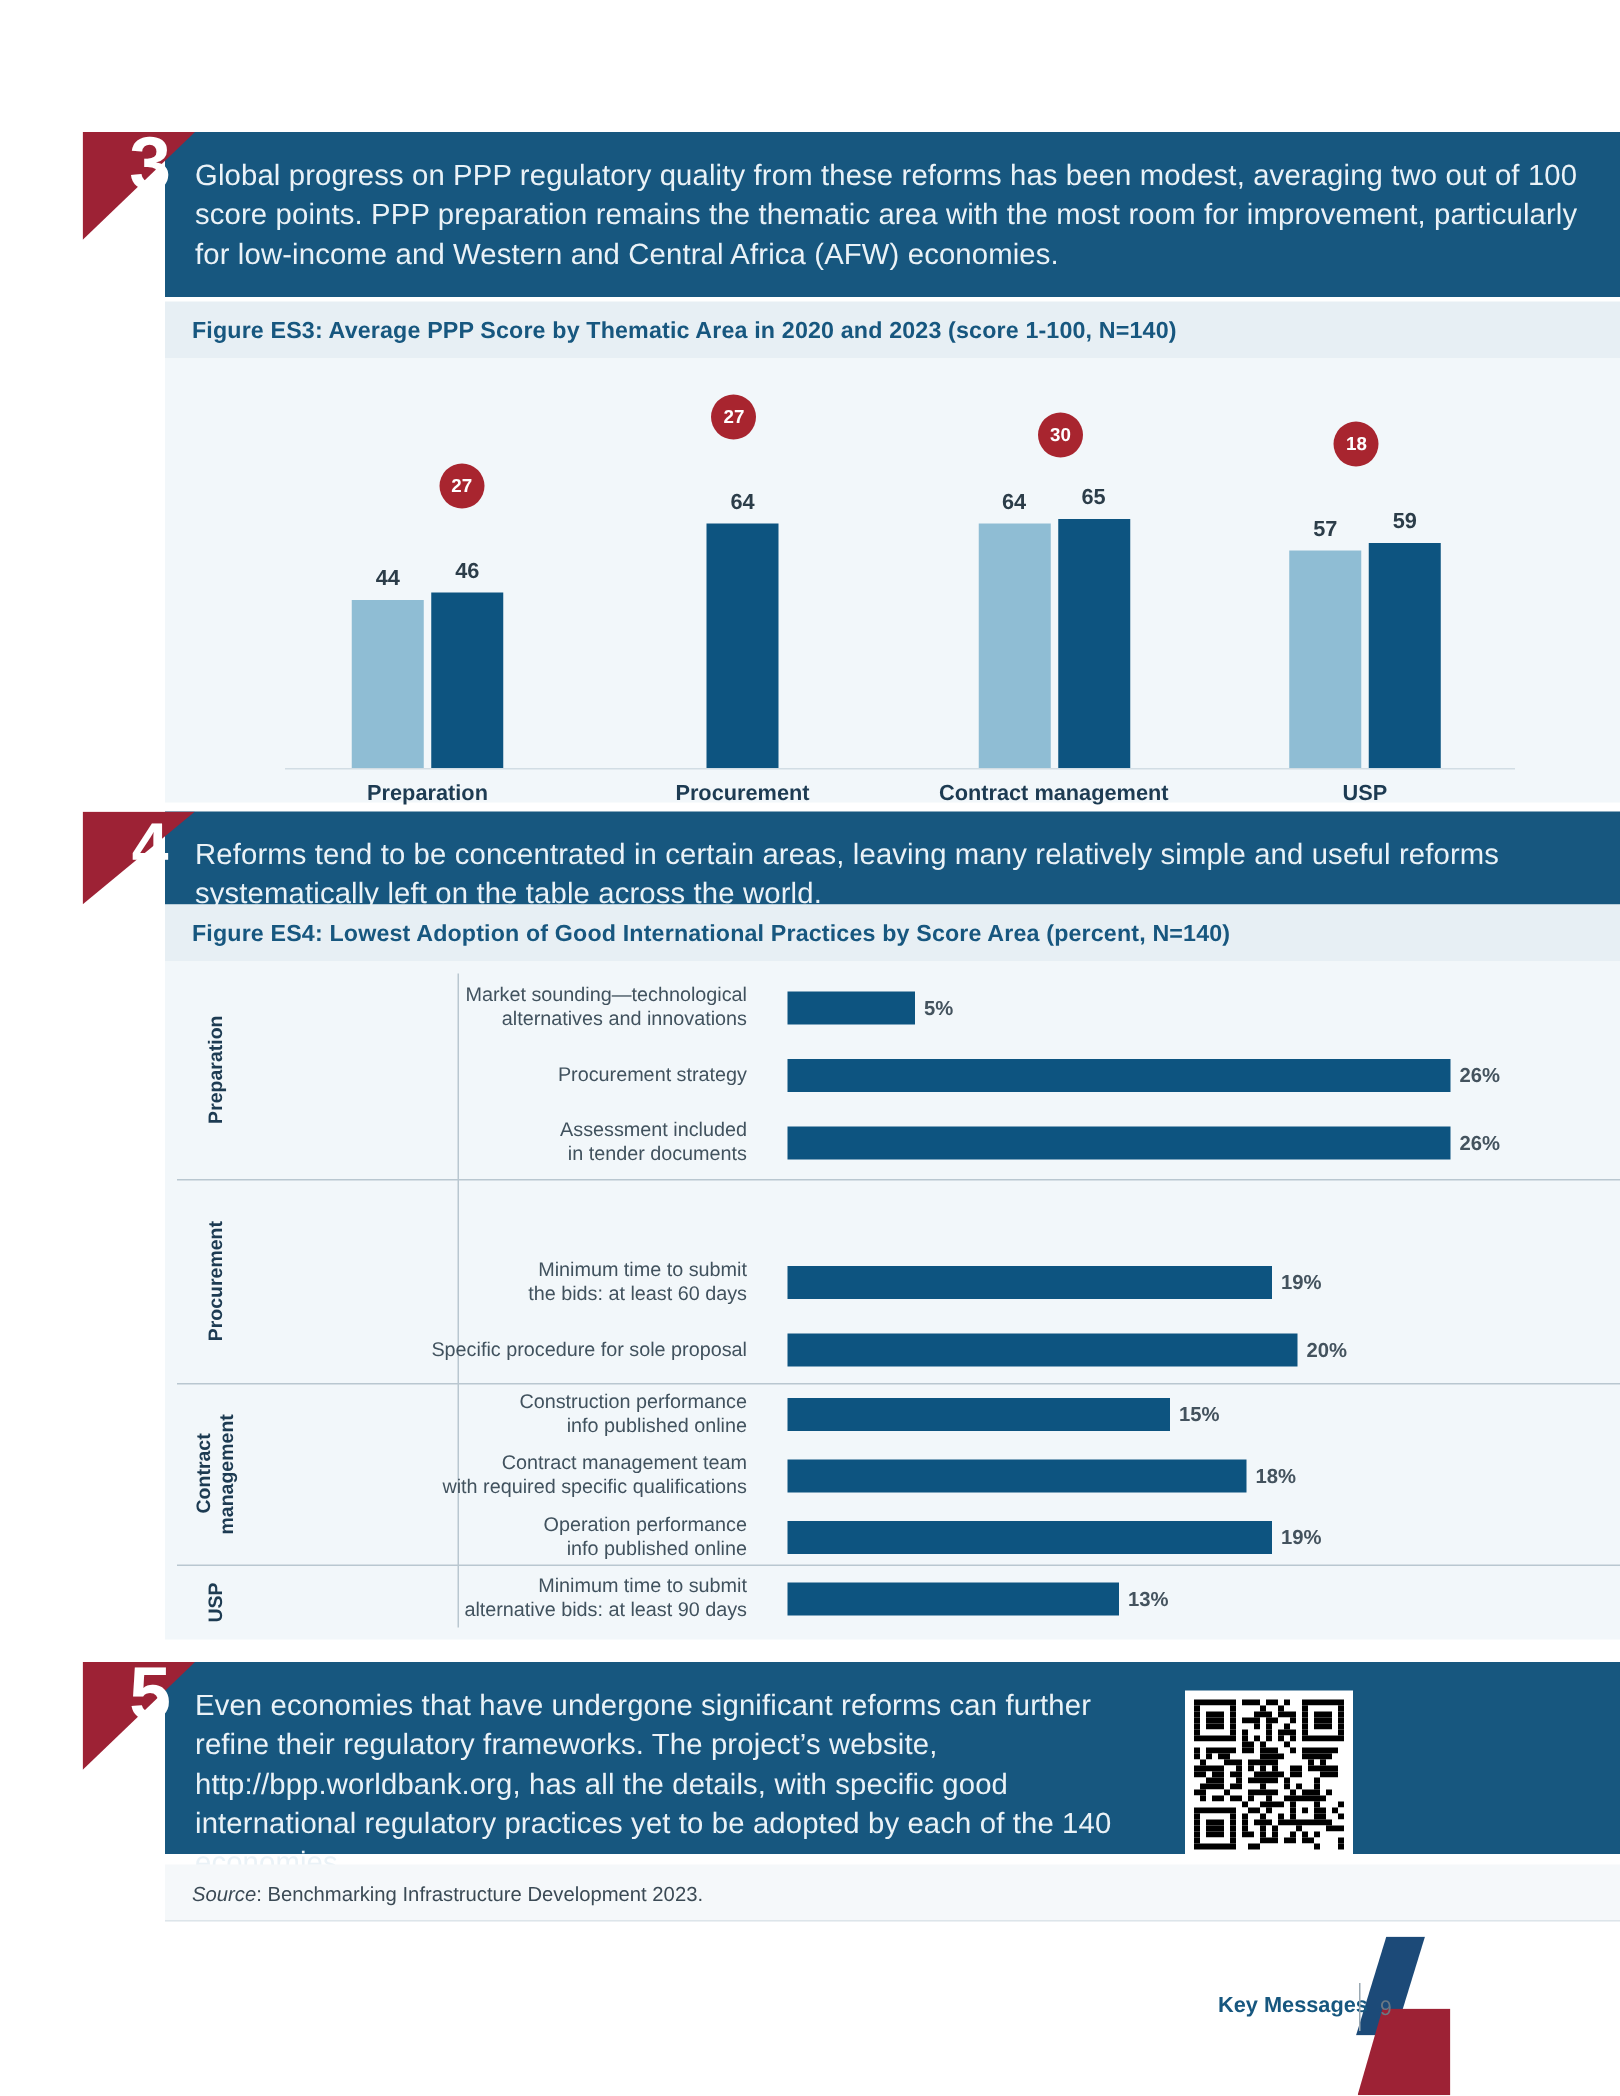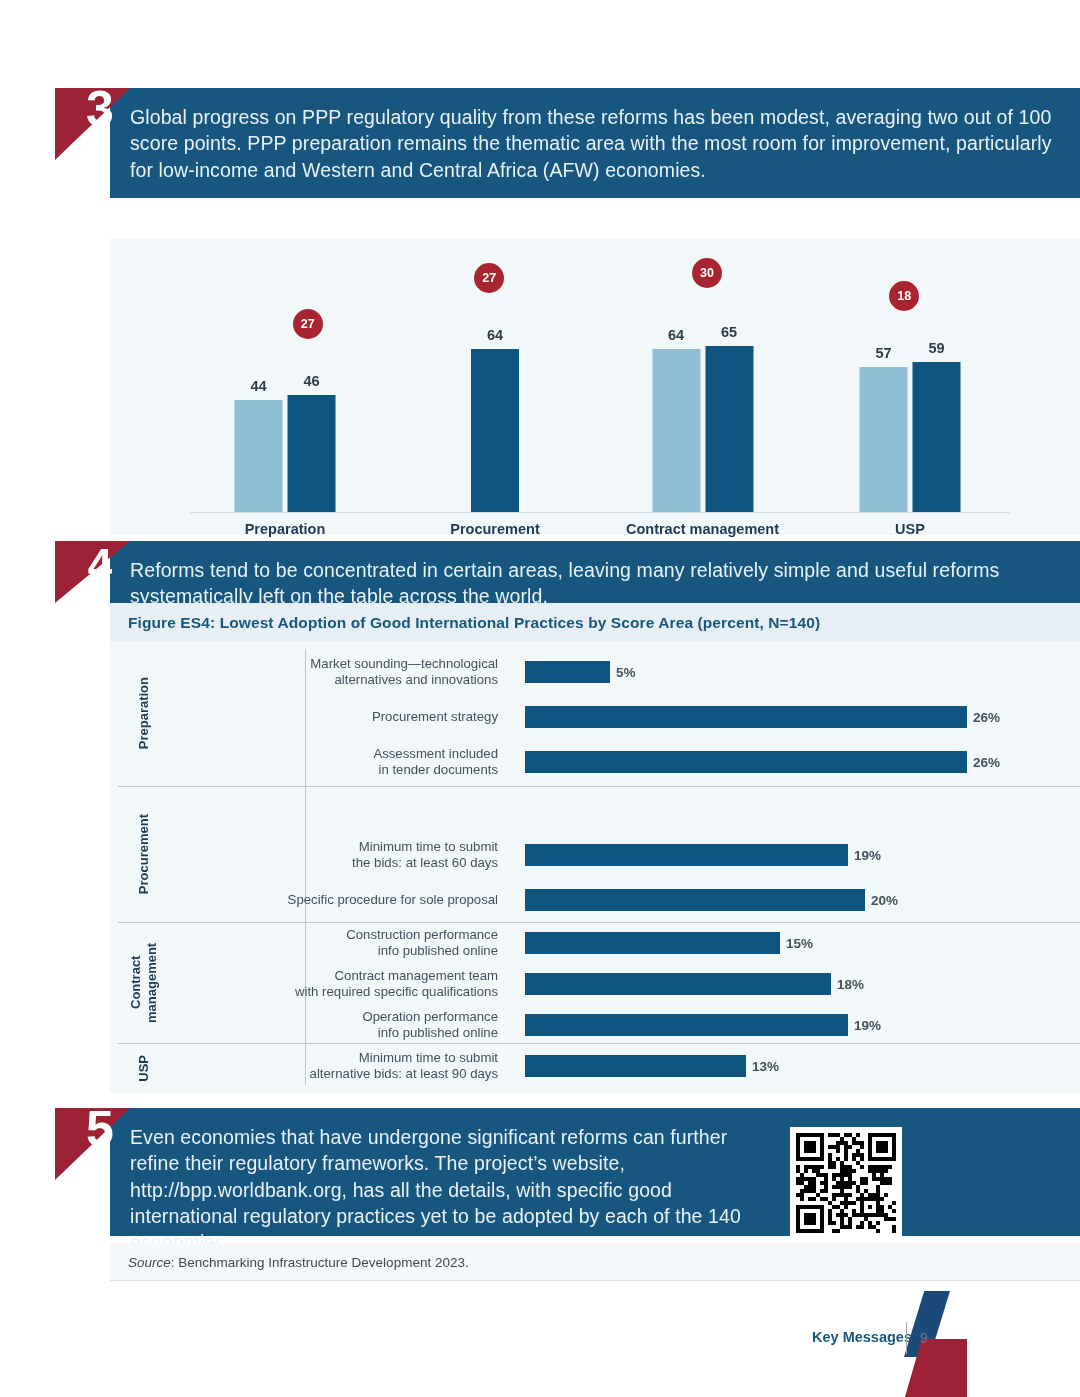--- a/index.html
+++ b/index.html
@@ -155,20 +155,21 @@
 <div class="page">
 
   <div class="kmblock" style="left:0;top:88px;right:0;height:110px;">
     <div class="kmbar" style="height:110px;">
       <div class="kmbar-inner">Global progress on PPP regulatory quality from these reforms has been modest, averaging two out of 100 score points. PPP preparation remains the thematic area with the most room for improvement, particularly for low-income and Western and Central Africa (AFW) economies.</div>
     </div>
     <div class="kmtab"></div>
     <div class="kmnum">3</div>
   </div>
 
+  <div class="figcap" style="top:201px;height:38px;">Figure ES3: Average PPP Score by Thematic Area in 2020 and 2023 (score 1-100, N=140)</div>
 
   <div class="panel" style="top:239px;height:296px;">
     <div id="chart1">
 
       <div class="c1-baseline"></div>
 
       <div class="c1-group" style="left:80px;width:190px;top:18px;height:255px;">
         <div class="c1-bars">
           <div class="c1-bar y2020" style="height:44%;">
             <div class="c1-val">44</div>
@@ -193,21 +194,21 @@
 
       <div class="c1-group" style="left:480px;width:225px;top:18px;height:255px;">
         <div class="c1-bars">
           <div class="c1-bar y2020" style="height:64%;">
             <div class="c1-val">64</div>
           </div>
           <div class="c1-bar y2023" style="height:65%;">
             <div class="c1-val">65</div>
           </div>
         </div>
-        <div class="c1-badge" style="top:1px;left:52%;">30</div>
+        <div class="c1-badge" style="top:18px;left:52%;">30</div>
       </div>
       <div class="c1-cat" style="left:480px;width:225px;">Contract management</div>
 
       <div class="c1-group" style="left:705px;width:190px;top:18px;height:255px;">
         <div class="c1-bars">
           <div class="c1-bar y2020" style="height:57%;">
             <div class="c1-val">57</div>
           </div>
           <div class="c1-bar y2023" style="height:59%;">
             <div class="c1-val">59</div>

